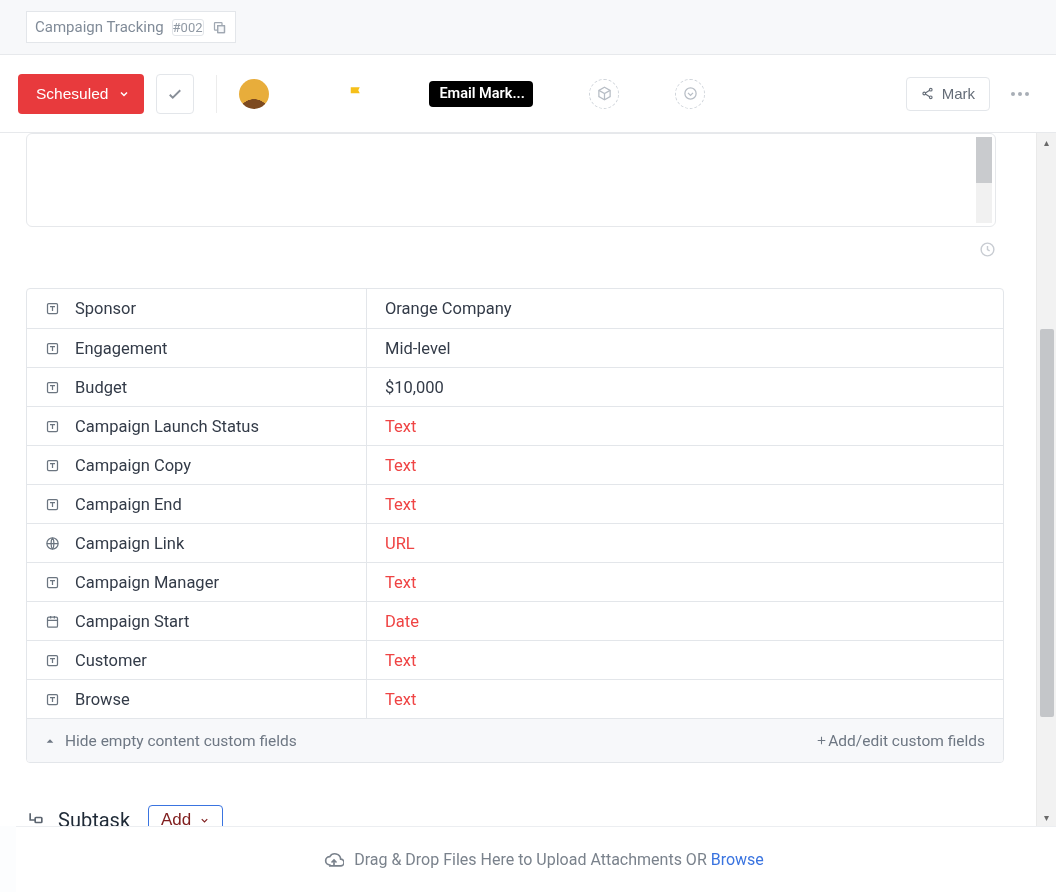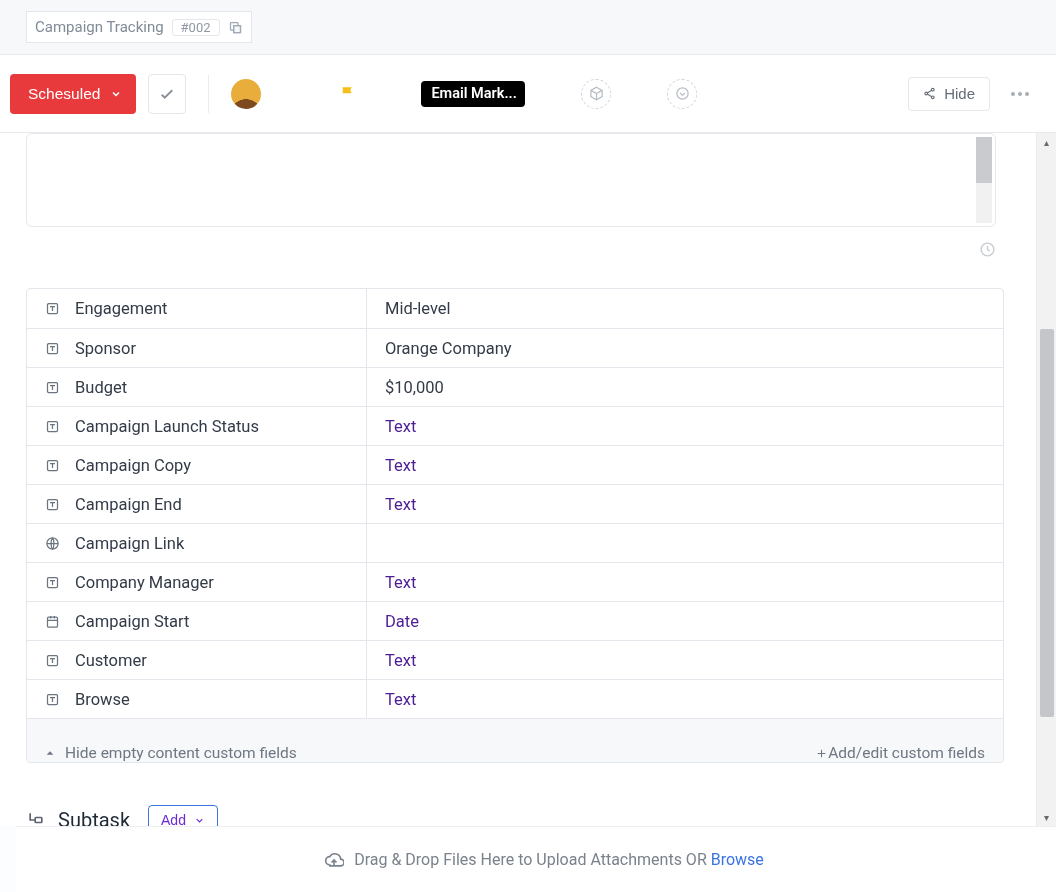--- a/index.html
+++ b/index.html
@@ -31,35 +31,35 @@
     border-radius: 0;
     height: 32px;
     padding: 0 8px;
     gap: 8px;
     color: #808b98;
     font-size: 15px;
   }
   .breadcrumb-chip .id-badge {
     border: 1px solid #e3e6ea;
     border-radius: 3px;
-    padding: 0 8px;
+    padding: 0 0;
     font-size: 13px;
     color: #9099a4;
     text-align: right;
   }
   .pop-icon { color: #a0a8b2; }
 
   
   .toolbar {
     width: 100%;
     height: 78px;
     border-bottom: 1px solid #e7e9ec;
     display: flex;
     align-items: center;
-    padding: 0 18px 0 10px;
+    padding: 0 18px 0 18px;
     gap: 12px;
     background: #ffffff;
   }
   .status-btn {
     background: #e83a3d;
     color: #fff;
     border: none;
     border-radius: 4px;
     height: 40px;
     padding: 0 14px 0 18px;
@@ -220,25 +220,25 @@
   }
   .field-label .ficon { color: #6b7580; flex-shrink: 0; width:16px; display:flex; }
   .field-value {
     flex: 1;
     display: flex;
     align-items: center;
     padding: 0 0 0 18px;
     font-size: 16.5px;
     color: #333b48;
   }
-  .field-value.placeholder { color: #4c1d95; }
+  .field-value.placeholder { color: #ef4444; }
 
   .fields-footer {
     display: flex;
-    align-items: flex-end;
+    align-items: center;
     background: #f7f8fa;
     border-top: 1px solid #e3e6ea;
     height: 44px;
     padding: 0 18px;
     color: #6e7783;
     font-size: 15.5px;
   }
   .fields-footer .left-act { display:flex; align-items:center; gap:10px; cursor:pointer; }
   .fields-footer .right-act { display:flex; align-items:center; gap:0; cursor:pointer; margin-left:auto; }
 
@@ -250,26 +250,26 @@
     gap: 12px;
   }
   .subtask-row .stitle {
     font-size: 20px;
     font-weight: 400;
     color: #1f2a37;
   }
   .subtask-row .sicon { color: #5c6570; }
   .add-btn {
     border: 1px solid #3a74e0;
-    color: #6d28d9;
+    color: #7f1d1d;
     background: #fff;
     border-radius: 4px;
     height: 30px;
     padding: 0 12px;
-    font-size: 14px;
+    font-size: 17px;
     display: flex;
     align-items: center;
     gap: 8px;
     cursor: pointer;
     margin-left: 6px;
   }
 
   
   .drop-bar {
     position: absolute;
@@ -366,21 +366,21 @@
 
   <button class="share-btn">
     <span>
       <svg width="13" height="13" viewBox="0 0 24 24" fill="none" stroke="currentColor" stroke-width="2">
         <circle cx="18" cy="5" r="2.5"></circle>
           <circle cx="6" cy="12" r="2.5"></circle>
           <circle cx="18" cy="19" r="2.5"></circle>
         <path d="M8 11l8-5M8 13l8 5"></path>
       </svg>
     </span>
-    <span>Hide</span>
+    <span>Mark</span>
   </button>
 
   <span class="more-btn">
     <svg width="24" height="24" viewBox="0 0 24 24" fill="currentColor">
       <circle cx="5" cy="12" r="2"></circle>
         <circle cx="12" cy="12" r="2"></circle>
         <circle cx="19" cy="12" r="2"></circle>
     </svg>
   </span>
 </div>
@@ -404,48 +404,48 @@
 
   <div class="fields-table" id="fields-table">
       <div class="field-row">
         <div class="field-label">
           <span class="ficon">
             <svg width="15" height="15" viewBox="0 0 24 24" fill="none" stroke="currentColor" stroke-width="2">
               <rect x="4" y="4" width="16" height="16" rx="2"></rect>
               <path d="M8 9h8M12 9v7"></path>
             </svg>
           </span>
+          <span>Sponsor</span>
+        </div>
+        <div class="field-value">
+          <span>Orange Company</span>
+        </div>
+      </div>
+      <div class="field-row">
+        <div class="field-label">
+          <span class="ficon">
+            <svg width="15" height="15" viewBox="0 0 24 24" fill="none" stroke="currentColor" stroke-width="2">
+              <rect x="4" y="4" width="16" height="16" rx="2"></rect>
+              <path d="M8 9h8M12 9v7"></path>
+            </svg>
+          </span>
           <span>Engagement</span>
         </div>
         <div class="field-value">
           <span>Mid-level</span>
         </div>
       </div>
       <div class="field-row">
         <div class="field-label">
           <span class="ficon">
             <svg width="15" height="15" viewBox="0 0 24 24" fill="none" stroke="currentColor" stroke-width="2">
               <rect x="4" y="4" width="16" height="16" rx="2"></rect>
               <path d="M8 9h8M12 9v7"></path>
             </svg>
           </span>
-          <span>Sponsor</span>
-        </div>
-        <div class="field-value">
-          <span>Orange Company</span>
-        </div>
-      </div>
-      <div class="field-row">
-        <div class="field-label">
-          <span class="ficon">
-            <svg width="15" height="15" viewBox="0 0 24 24" fill="none" stroke="currentColor" stroke-width="2">
-              <rect x="4" y="4" width="16" height="16" rx="2"></rect>
-              <path d="M8 9h8M12 9v7"></path>
-            </svg>
-          </span>
           <span>Budget</span>
         </div>
         <div class="field-value">
           <span>$10,000</span>
         </div>
       </div>
       <div class="field-row">
         <div class="field-label">
           <span class="ficon">
             <svg width="15" height="15" viewBox="0 0 24 24" fill="none" stroke="currentColor" stroke-width="2">
@@ -490,30 +490,33 @@
       <div class="field-row">
         <div class="field-label">
           <span class="ficon">
             <svg width="15" height="15" viewBox="0 0 24 24" fill="none" stroke="currentColor" stroke-width="2">
               <circle cx="12" cy="12" r="9"></circle>
               <path d="M3 12h18M12 3c3 3 3 15 0 18M12 3c-3 3-3 15 0 18"></path>
             </svg>
           </span>
           <span>Campaign Link</span>
         </div>
-      </div>
-      <div class="field-row">
-        <div class="field-label">
-          <span class="ficon">
-            <svg width="15" height="15" viewBox="0 0 24 24" fill="none" stroke="currentColor" stroke-width="2">
-              <rect x="4" y="4" width="16" height="16" rx="2"></rect>
-              <path d="M8 9h8M12 9v7"></path>
-            </svg>
-          </span>
-          <span>Company Manager</span>
+        <div class="field-value placeholder">
+          <span>URL</span>
+        </div>
+      </div>
+      <div class="field-row">
+        <div class="field-label">
+          <span class="ficon">
+            <svg width="15" height="15" viewBox="0 0 24 24" fill="none" stroke="currentColor" stroke-width="2">
+              <rect x="4" y="4" width="16" height="16" rx="2"></rect>
+              <path d="M8 9h8M12 9v7"></path>
+            </svg>
+          </span>
+          <span>Campaign Manager</span>
         </div>
         <div class="field-value placeholder">
           <span>Text</span>
         </div>
       </div>
       <div class="field-row">
         <div class="field-label">
           <span class="ficon">
             <svg width="15" height="15" viewBox="0 0 24 24" fill="none" stroke="currentColor" stroke-width="2">
               <rect x="4" y="5" width="16" height="16" rx="2"></rect>

